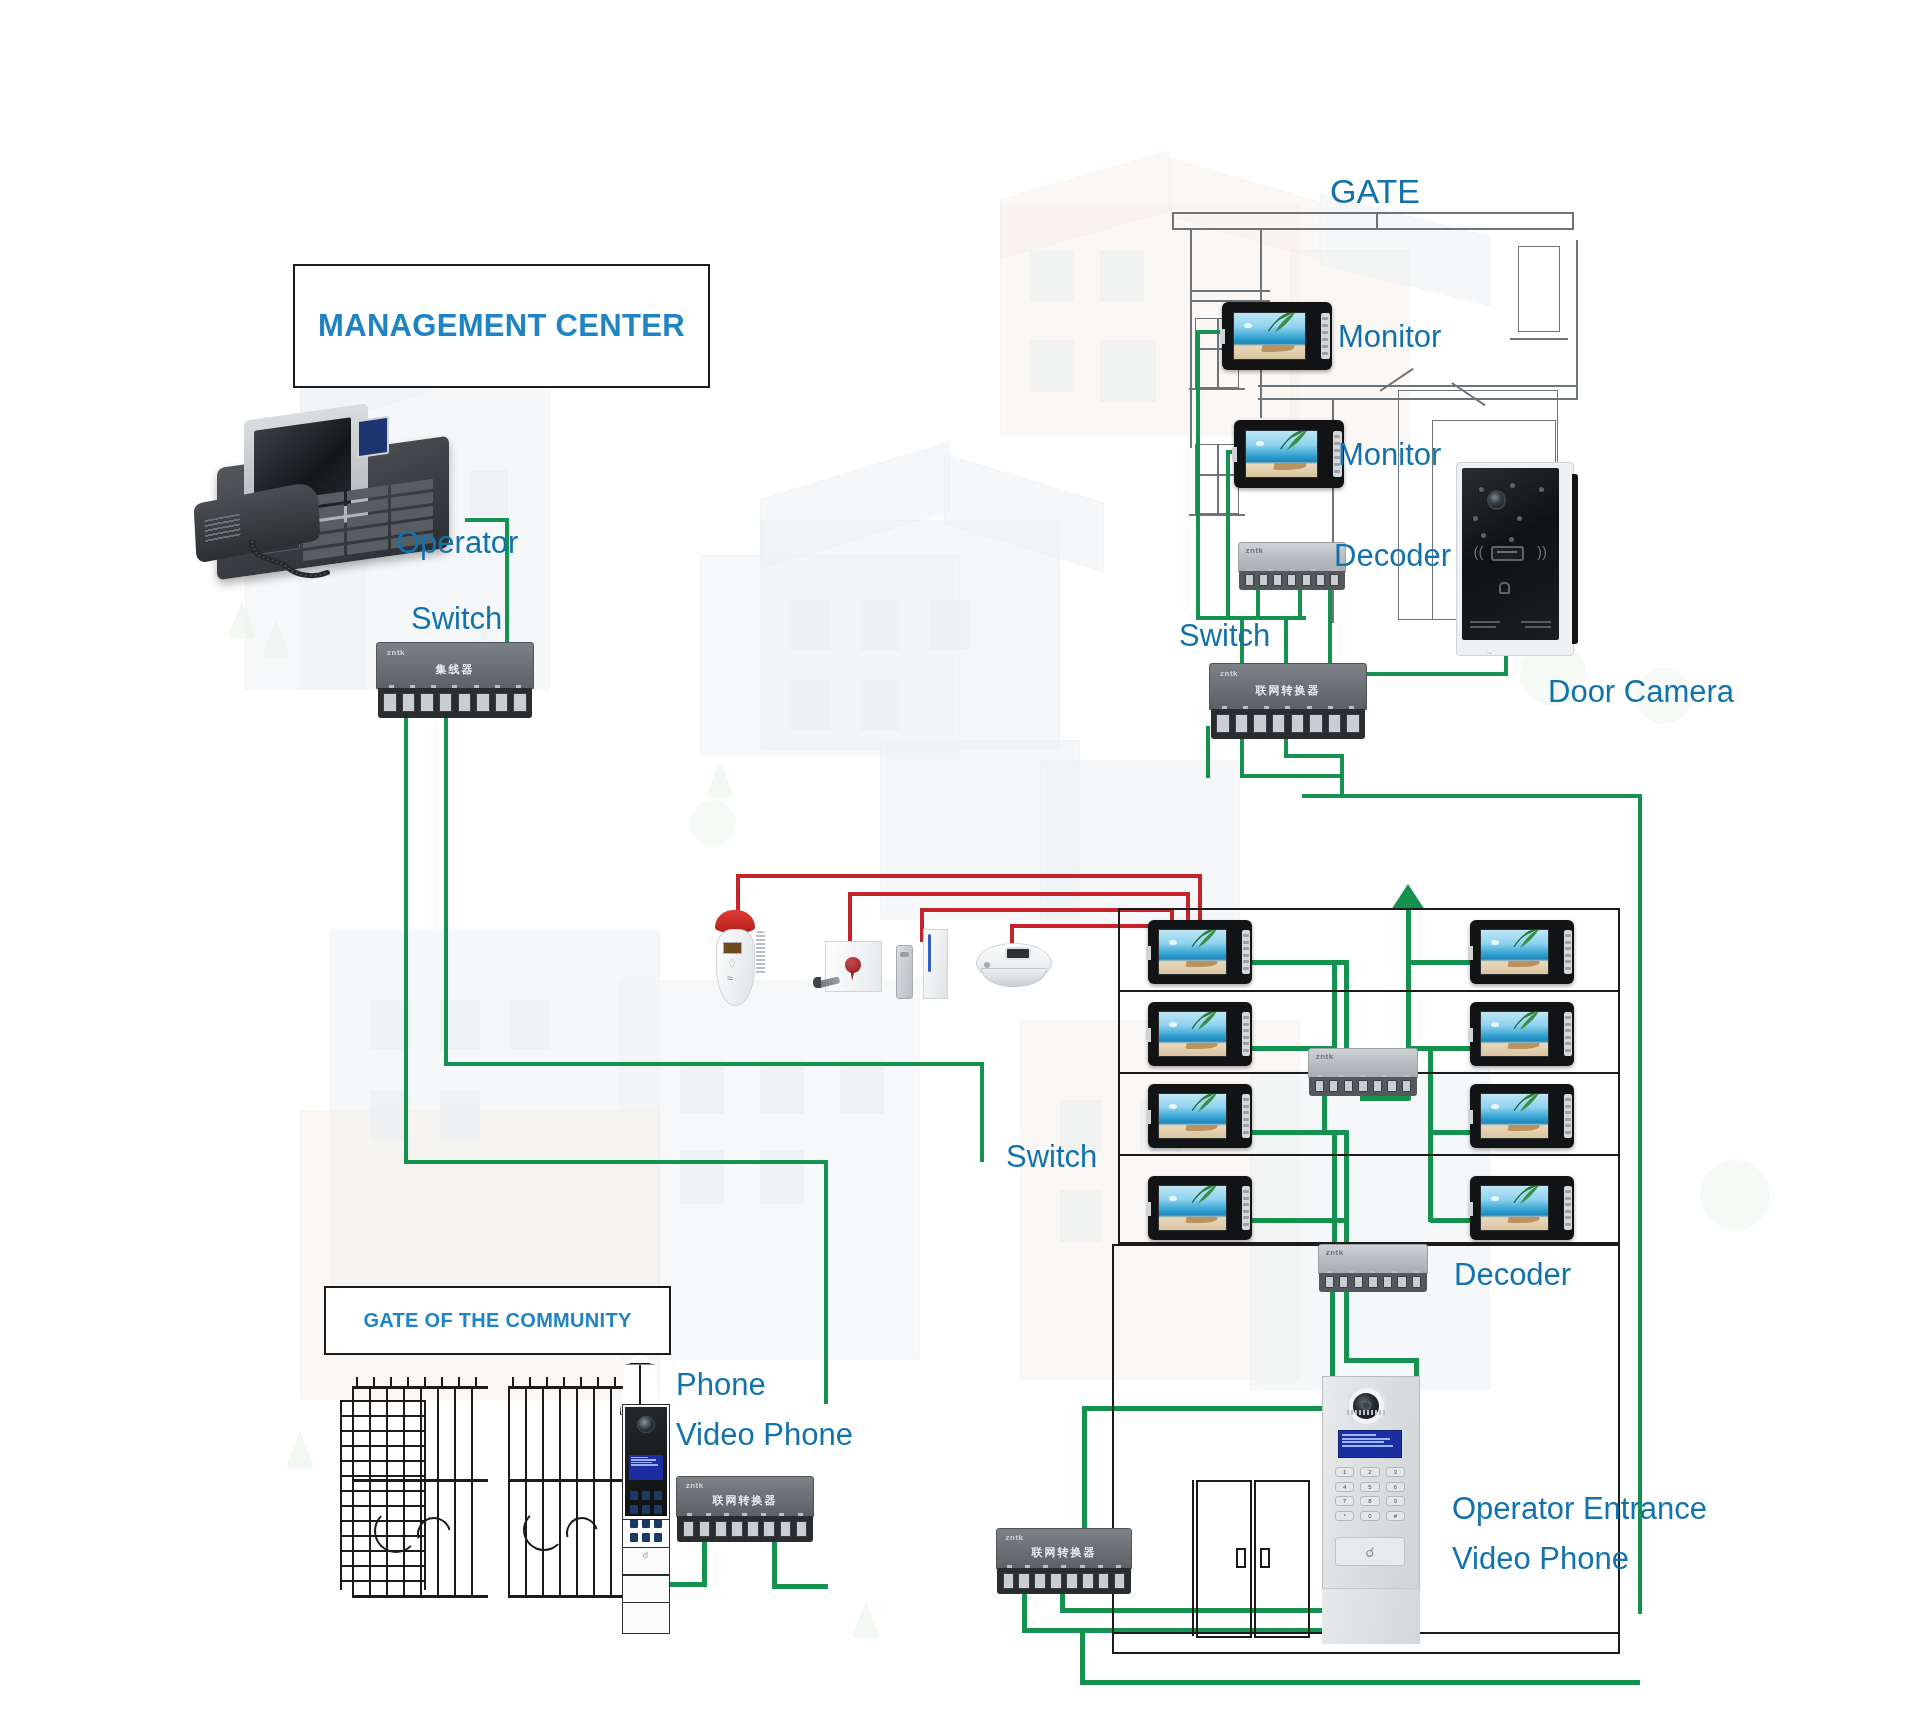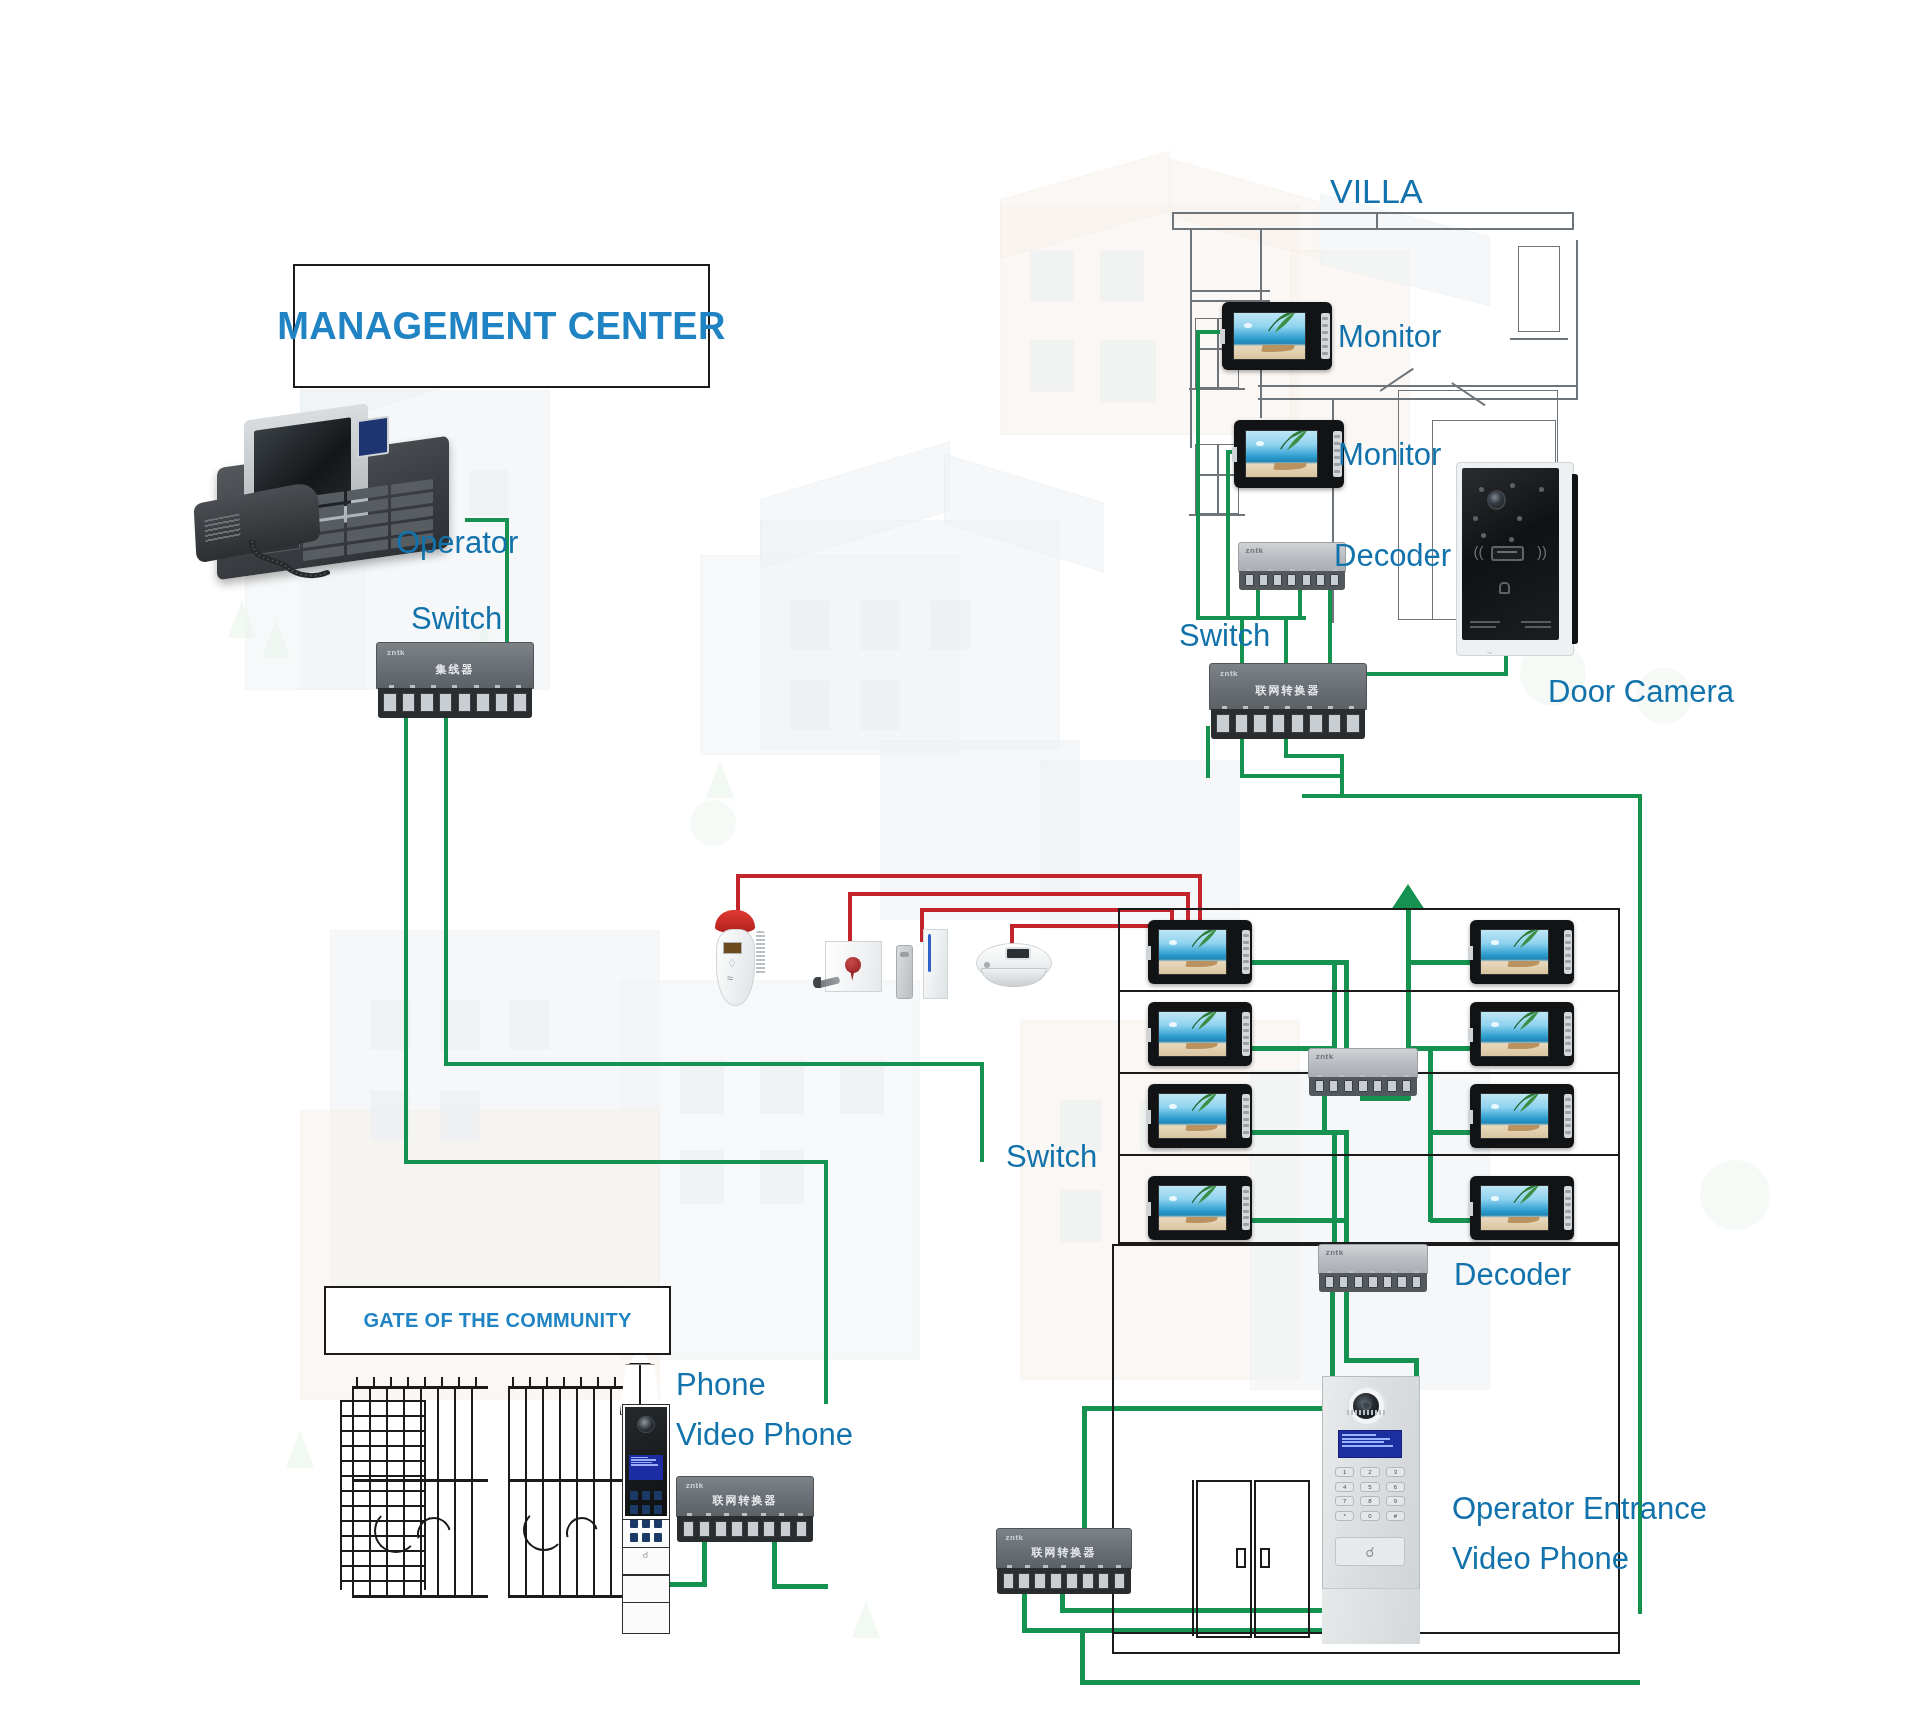--- a/index.html
+++ b/index.html
@@ -573,29 +573,29 @@
     <div class="tree" style="left:706px;top:760px;"></div>
     <div class="tree" style="left:286px;top:1430px;"></div>
     <div class="tree" style="left:852px;top:1600px;"></div>
     <div class="disc" style="left:690px;top:800px;width:46px;height:46px;"></div>
     <div class="disc" style="left:1520px;top:640px;width:66px;height:66px;"></div>
     <div class="disc" style="left:1636px;top:668px;width:56px;height:56px;"></div>
     <div class="disc" style="left:1700px;top:1160px;width:70px;height:70px;"></div>
   </div>
 
   <div class="section-box" style="left:293px;top:264px;width:417px;height:124px;">
-    <span style="font-size:38px;">MANAGEMENT CENTER</span>
+    <span style="font-size:31px;">MANAGEMENT CENTER</span>
   </div>
 
 
   <div class="section-box" style="left:324px;top:1286px;width:347px;height:69px;">
     <span style="font-size:20px;">GATE OF THE COMMUNITY</span>
   </div>
 
-  <div class="lbl" style="left:1330px;top:172px;font-size:34px;">VILLA</div>
+  <div class="lbl" style="left:1330px;top:172px;font-size:34px;">GATE</div>
 
   <div class="thin-h" style="left:1172px;top:212px;width:400px;"></div>
   <div class="thin-h" style="left:1172px;top:228px;width:400px;"></div>
   <div class="thin-v" style="left:1172px;top:212px;height:18px;"></div>
   <div class="thin-v" style="left:1376px;top:212px;height:18px;"></div>
   <div class="thin-v" style="left:1572px;top:212px;height:18px;"></div>
   <div class="thin-v" style="left:1190px;top:228px;height:220px;"></div>
   <div class="thin-v" style="left:1260px;top:228px;height:190px;"></div>
   <div class="thin-h" style="left:1190px;top:290px;width:80px;"></div>
   <div class="thin-h" style="left:1190px;top:300px;width:80px;"></div>

